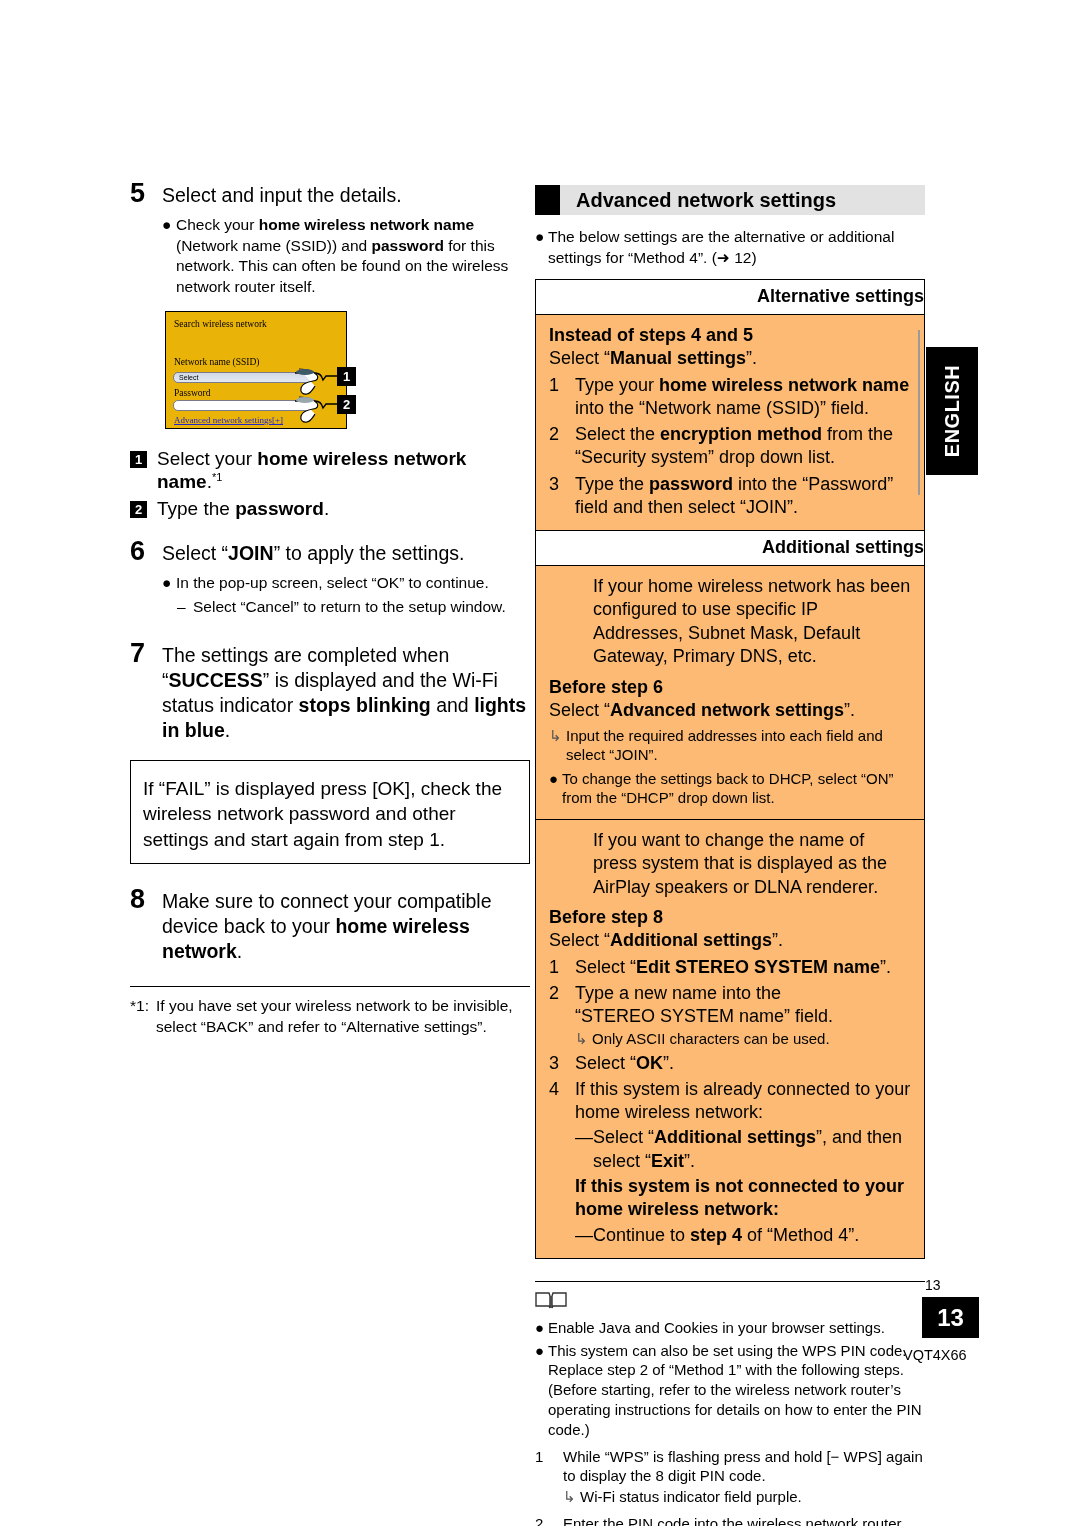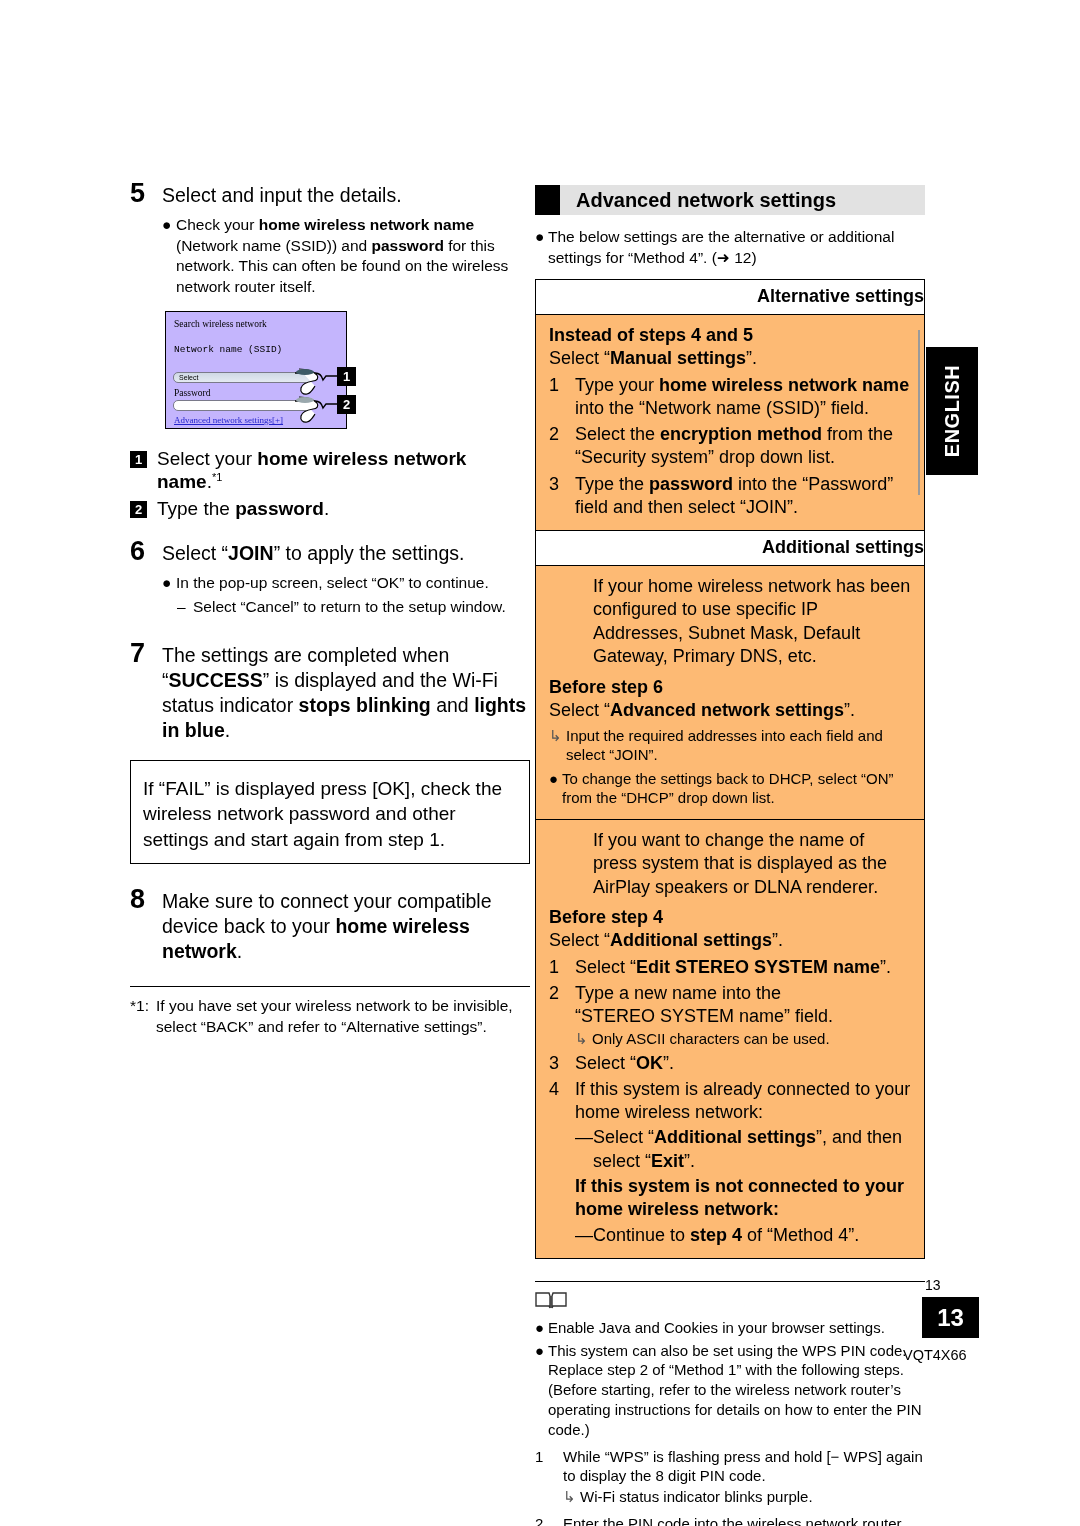--- a/index.html
+++ b/index.html
@@ -77,38 +77,38 @@
     position: relative;
     margin-top: 14px;
     height: 122px;
     width: 240px;
     margin-left: 35px;
   }
   #diagram-box {
     position: absolute; left: 0; top: 0;
     width: 182px; height: 118px;
     border: 1.3px solid #000;
-    background: #c4b5fd;
+    background: #eab308;
     font-family: "Liberation Serif", serif;
   }
   .dg-title {
     position: absolute; left: 8px; top: 7px;
     font-size: 9.5px;
   }
   .dg-label {
     position: absolute; left: 8px;
     font-size: 9.5px;
   }
   .dg-field {
     position: absolute; left: 7px;
     width: 140px; height: 11px;
     border: 0.9px solid #7a7a8a;
     border-radius: 5px;
   }
-  #dg-ssid-label { top: 32px; font-family: Liberation Mono, monospace; }
+  #dg-ssid-label { top: 45px; }
   #dg-ssid-field {
     top: 60px;
     background: linear-gradient(to bottom, #cfd8e4, #e4eaf2);
   }
   #dg-ssid-value {
     position: absolute; left: 13px; top: 61.5px;
     font-size: 7px; font-family: "Liberation Sans", sans-serif;
   }
   #dg-pass-label { top: 76px; }
   #dg-pass-field { top: 88px; background: #fff; }
@@ -412,21 +412,21 @@
         <div class="t">Input the required addresses into each field and select “JOIN”.</div>
       </div>
       <div class="bdot-row">
         <div class="n">●</div>
         <div class="t">To change the settings back to DHCP, select “ON” from the “DHCP” drop down list.</div>
       </div>
     </div>
 
     <div class="tbl-body second">
       <div class="p-norm para-block">If you want to change the name of press system that is displayed as the AirPlay speakers or DLNA renderer.</div>
-      <div class="p-bold">Before step 4</div>
+      <div class="p-bold">Before step 8</div>
       <div class="p-norm">Select “<b>Additional settings</b>”.</div>
 
       <div class="num-row">
         <div class="n">1</div>
         <div class="t">Select “<b>Edit STEREO SYSTEM name</b>”.</div>
       </div>
       <div class="num-row">
         <div class="n">2</div>
         <div class="t">
           <span>Type a new name into the</span><br>
@@ -481,21 +481,21 @@
       <div class="mk">●</div>
       <div>This system can also be set using the WPS PIN code. Replace step 2 of “Method 1” with the following steps. (Before starting, refer to the wireless network router’s operating instructions for details on how to enter the PIN code.)</div>
     </div>
 
     <div class="note-num">
       <div class="n">1</div>
       <div class="t">
         <span>While “WPS” is flashing press and hold [− WPS] again to display the 8 digit PIN code.</span>
         <div class="note-arrow">
           <div class="n">↳</div>
-          <div>Wi-Fi status indicator blinks purple.</div>
+          <div>Wi-Fi status indicator field purple.</div>
         </div>
       </div>
     </div>
     <div class="note-num">
       <div class="n">2</div>
       <div class="t">Enter the PIN code into the wireless network router.</div>
     </div>
   </div>
 </div>
 

